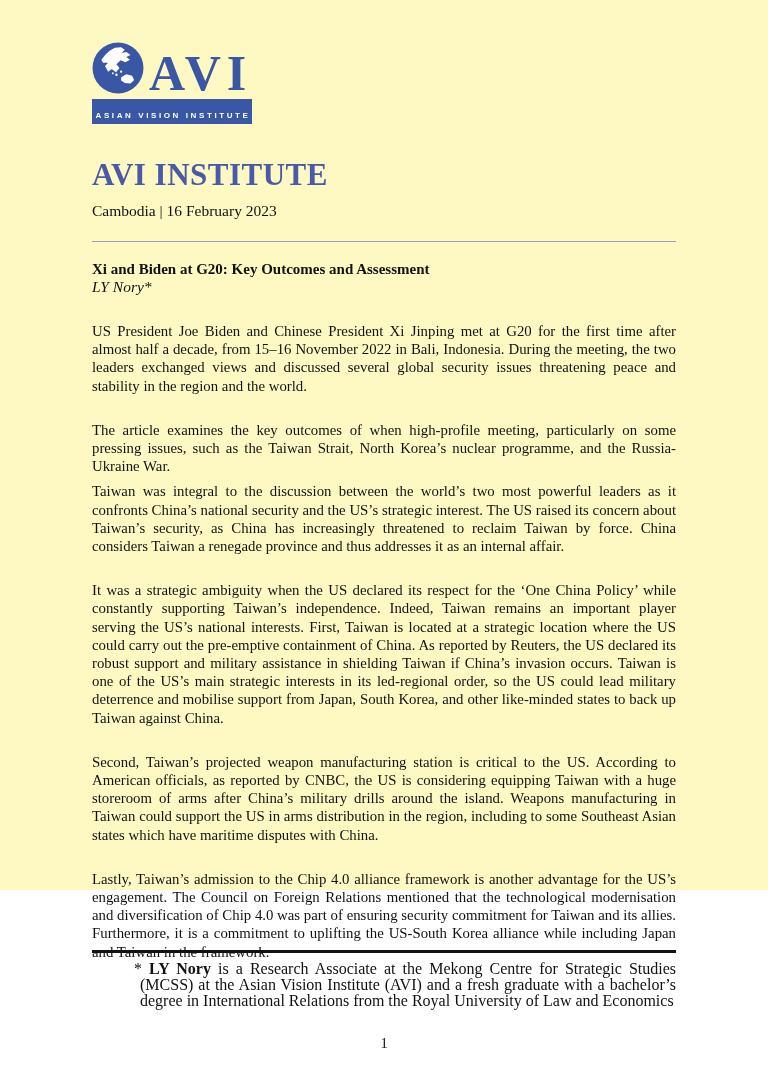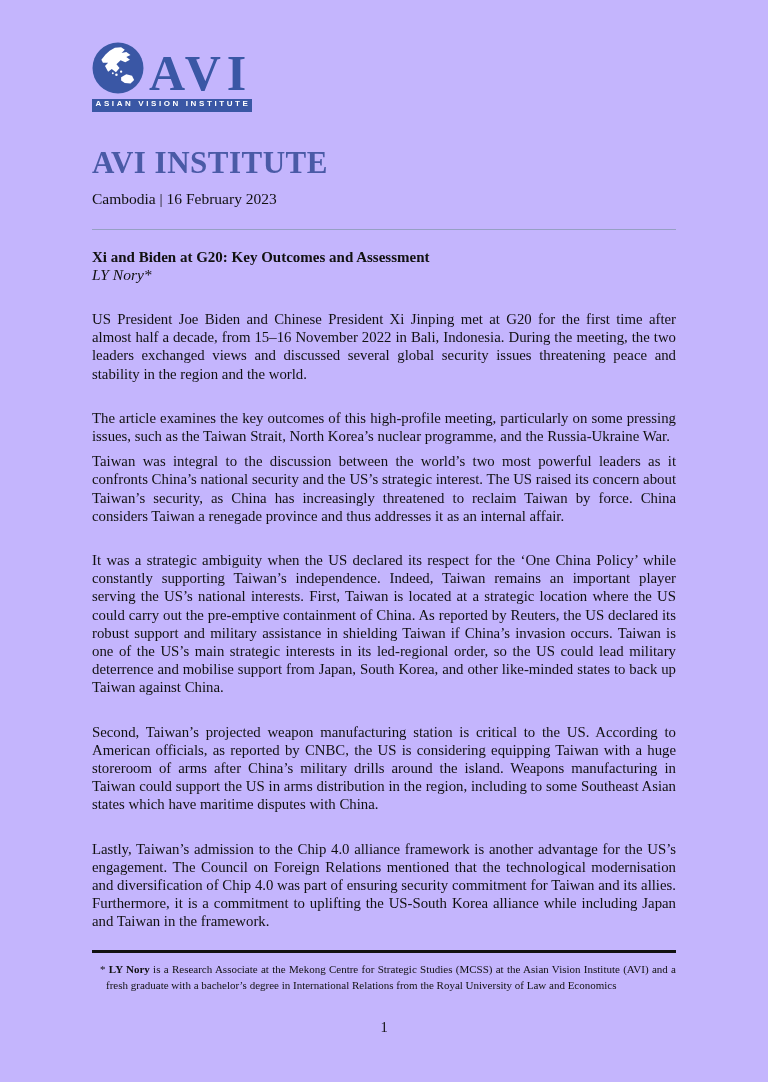--- a/index.html
+++ b/index.html
@@ -6,23 +6,23 @@
   html, body { background: #ffffff; }
   body {
     width: 768px; height: 1082px;
     font-family: "Liberation Serif", serif;
     color: #111111;
     position: relative;
     overflow: hidden;
   }
   .page {
     position: relative;
-    width: 768px; height: 1082px;
+    width: 768px; height: 890px;
     padding: 42px 92px 0 92px;
-    background: #c4b5fd;
+    background: #fef9c3;
   }
   
   .header {
     display: flex;
     justify-content: space-between;
     align-items: center;
   }
   .logo { width: 168px; }
   .logo-top { display: flex; align-items: flex-end; gap: 5px; }
   .globe { width: 52px; height: 52px; display: block; }
@@ -36,21 +36,21 @@
   }
   .logo-banner {
     margin-top: 5px;
     background: #3a57a5;
     color: #ffffff;
     font-family: "Liberation Sans", sans-serif;
     font-size: 8px;
     font-weight: bold;
     letter-spacing: 2.6px;
     text-align: center;
-    padding: 0 0 4px 2px;
+    padding: 12px 0 4px 2px;
     width: 160px;
   }
   .issue {
     font-weight: bold;
     font-size: 17px;
     padding-top: 14px;
     white-space: nowrap;
   }
   
   .masthead {
@@ -96,25 +96,26 @@
   .footnote-area {
     position: absolute;
     left: 92px; right: 92px; top: 950px;
   }
   .footnote-rule {
     height: 3px;
     background: #111111;
   }
   .footnote {
     margin-top: 8px;
-    font-size: 11px;
+    font-size: 16px;
     line-height: 16px;
     text-align: justify;
     padding-left: 14px;
     text-indent: -6px;
+    margin-left: 34px;
   }
   .page-number {
     margin-top: 26px;
     text-align: center;
     font-size: 14.5px;
   }
 </style>
 </head>
 <body>
 
@@ -143,21 +144,21 @@
 
   <div class="dateline">Cambodia | 16 February 2023</div>
 
   <hr class="header-rule">
 
   <div class="body-copy">
     <h2 class="article-title">Xi and Biden at G20: Key Outcomes and Assessment</h2>
     <div class="author">LY Nory*</div>
 
     <p>US President Joe Biden and Chinese President Xi Jinping met at G20 for the first time after almost half a decade, from 15–16 November 2022 in Bali, Indonesia. During the meeting, the two leaders exchanged views and discussed several global security issues threatening peace and stability in the region and the world.</p>
-    <p>The article examines the key outcomes of this high-profile meeting, particularly on some pressing issues, such as the Taiwan Strait, North Korea’s nuclear programme, and the Russia-Ukraine War.</p>
+    <p>The article examines the key outcomes of when high-profile meeting, particularly on some pressing issues, such as the Taiwan Strait, North Korea’s nuclear programme, and the Russia-Ukraine War.</p>
 
 
     <p class="after-heading">Taiwan was integral to the discussion between the world’s two most powerful leaders as it confronts China’s national security and the US’s strategic interest. The US raised its concern about Taiwan’s security, as China has increasingly threatened to reclaim Taiwan by force. China considers Taiwan a renegade province and thus addresses it as an internal affair.</p>
     <p>It was a strategic ambiguity when the US declared its respect for the ‘One China Policy’ while constantly supporting Taiwan’s independence. Indeed, Taiwan remains an important player serving the US’s national interests. First, Taiwan is located at a strategic location where the US could carry out the pre-emptive containment of China. As reported by Reuters, the US declared its robust support and military assistance in shielding Taiwan if China’s invasion occurs. Taiwan is one of the US’s main strategic interests in its led-regional order, so the US could lead military deterrence and mobilise support from Japan, South Korea, and other like-minded states to back up Taiwan against China.</p>
     <p>Second, Taiwan’s projected weapon manufacturing station is critical to the US. According to American officials, as reported by CNBC, the US is considering equipping Taiwan with a huge storeroom of arms after China’s military drills around the island. Weapons manufacturing in Taiwan could support the US in arms distribution in the region, including to some Southeast Asian states which have maritime disputes with China.</p>
     <p>Lastly, Taiwan’s admission to the Chip 4.0 alliance framework is another advantage for the US’s engagement. The Council on Foreign Relations mentioned that the technological modernisation and diversification of Chip 4.0 was part of ensuring security commitment for Taiwan and its allies. Furthermore, it is a commitment to uplifting the US-South Korea alliance while including Japan and Taiwan in the framework.</p>
   </div>
 
   <div class="footnote-area">
     <div class="footnote-rule"></div>

